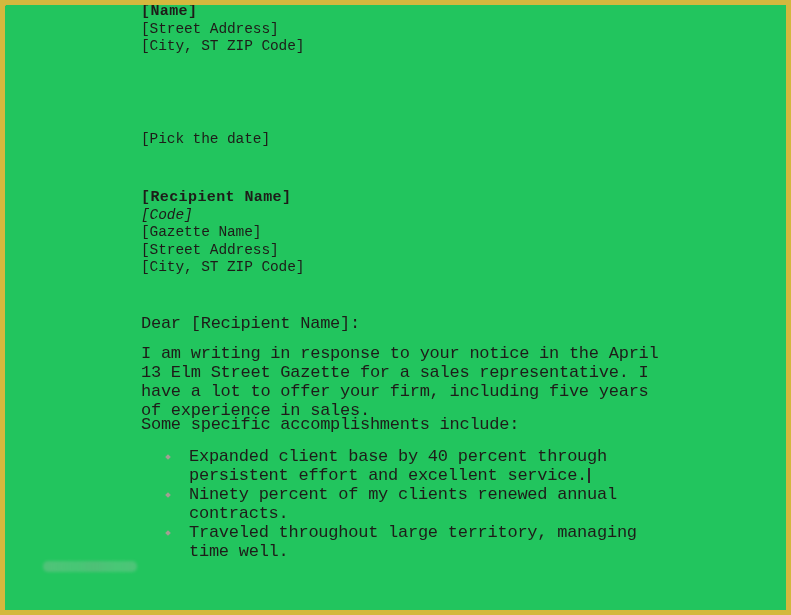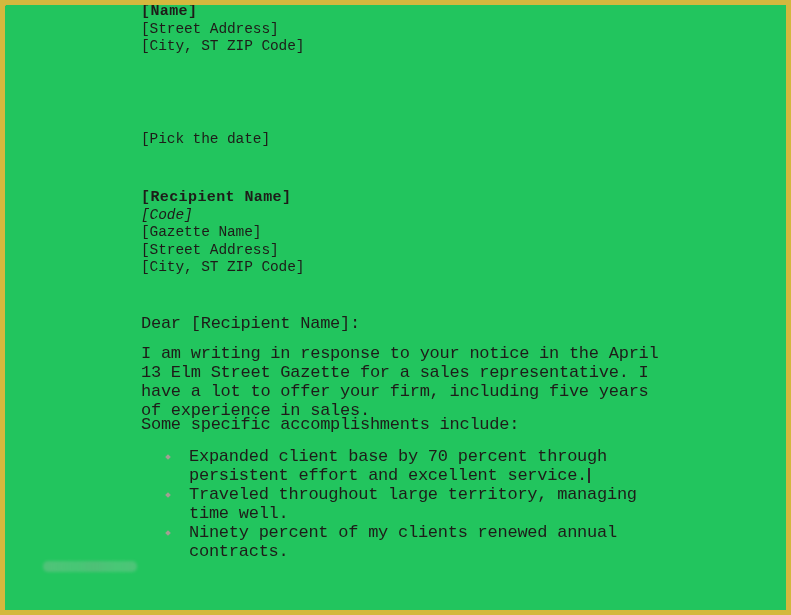--- a/index.html
+++ b/index.html
@@ -115,32 +115,32 @@
 
   <div class="block body-text para-1">I am writing in response to your notice in the April 13 Elm Street Gazette for a sales representative. I have a lot to offer your firm, including five years of experience in sales.</div>
 
   <div class="block body-text para-2">Some specific accomplishments include:</div>
 
   <ul class="block body-text bullet-list">
     <li>
       <span class="blt">
           <span class="diamond"></span>
         </span>
-      <span class="bullet-text"><span>Expanded client base by 70 percent through persistent effort and excellent service.</span><span class="caret"></span></span>
+      <span class="bullet-text"><span>Expanded client base by 40 percent through persistent effort and excellent service.</span><span class="caret"></span></span>
+    </li>
+    <li>
+      <span class="blt">
+          <span class="diamond"></span>
+        </span>
+      <span class="bullet-text">Ninety percent of my clients renewed annual contracts.</span>
     </li>
     <li>
       <span class="blt">
           <span class="diamond"></span>
         </span>
       <span class="bullet-text">Traveled throughout large territory, managing time well.</span>
-    </li>
-    <li>
-      <span class="blt">
-          <span class="diamond"></span>
-        </span>
-      <span class="bullet-text">Ninety percent of my clients renewed annual contracts.</span>
     </li>
   </ul>
 
 
   <div class="watermark"></div>
 
 </div>
 
 </body></html>

